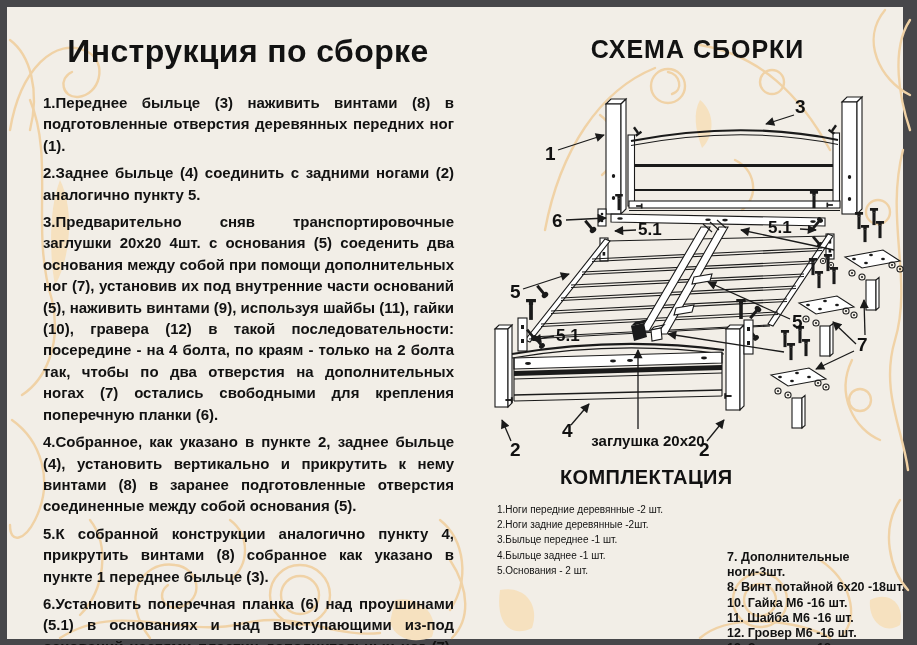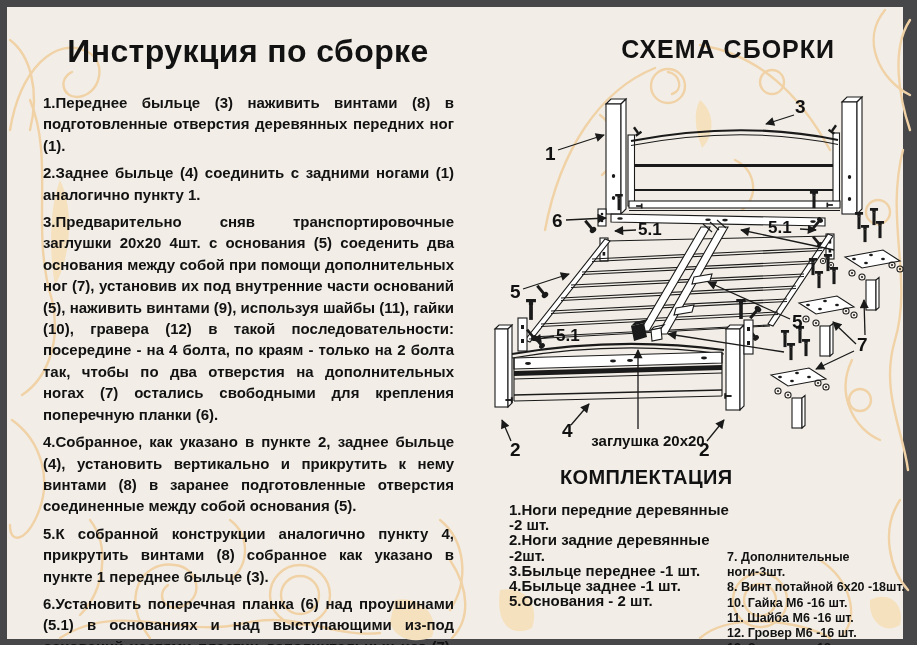--- a/index.html
+++ b/index.html
@@ -15,26 +15,26 @@
   .hole{fill:#1a1a1a;stroke:none;}
   .arrow{stroke:#1a1a1a;stroke-width:1.3;fill:none;}
   .dlab{font-family:"Liberation Sans",sans-serif;font-weight:bold;font-size:19px;fill:#111;}
   .dlab.small{font-size:17px;}
   .dlab.plug{font-size:15px;text-anchor:middle;}
   .title-left{position:absolute;left:37px;top:33px;width:422px;text-align:center;
               font-size:32px;font-weight:bold;letter-spacing:.4px;}
   .instr{position:absolute;left:37px;top:86px;width:423px;font-size:15px;font-weight:bold;
          line-height:21.4px;}
   .instr p{margin:6px;text-align:justify;}
-  .title-schema{position:absolute;left:560px;top:35px;width:275px;text-align:right;
+  .title-schema{position:absolute;left:560px;top:35px;width:275px;text-align:center;
                 font-size:25px;font-weight:bold;letter-spacing:1px;}
   .title-parts{position:absolute;left:560px;top:466px;width:275px;text-align:left;
                font-size:20px;font-weight:bold;letter-spacing:.4px;}
-  .parts-a{position:absolute;left:509px;top:502px;width:228px;font-size:15px;
-           font-weight:bold;line-height:15.2px;}
+  .parts-a{position:absolute;left:497px;top:502px;width:228px;font-size:10px;
+           font-weight:normal;line-height:15.2px;}
   .parts-b{position:absolute;left:727px;top:503px;width:182px;font-size:12.5px;
            font-weight:bold;line-height:15.2px;margin-top:47px;}
 </style>
 </head>
 <body>
 
 <div id="screen">
   <div class="page-bg"></div>
 
   <svg class="layer" viewBox="0 0 917 645">
@@ -282,21 +282,21 @@
       <text class="dlab" x="510" y="456">2</text>
       <text class="dlab" x="699" y="456">2</text>
       <text class="dlab" x="562" y="437">4</text>
       <text class="dlab plug" x="648" y="446">заглушка 20x20</text>
     </g>
   </svg>
 
   <div class="title-left">Инструкция по сборке</div>
   <div class="instr">
     <p>1.Переднее быльце (3) наживить винтами (8) в подготовленные отверстия деревянных передних ног (1).</p>
-    <p>2.Заднее быльце (4) соединить с задними ногами (1) аналогично пункту 1.</p>
+    <p>2.Заднее быльце (4) соединить с задними ногами (2) аналогично пункту 5.</p>
     <p>3.Предварительно сняв транспортировочные заглушки 20х20 4шт. с основания (5) соеденить два основания между собой при помощи дополнительных ног (7), установив их под внутренние части оснований (5), наживить винтами (9), используя шайбы (11), гайки (10), гравера (12) в такой последовательности: посередине - на 4 болта, по краям - только на 2 болта так, чтобы по два отверстия на дополнительных ногах (7) остались свободными для крепления поперечную планки (6).</p>
     <p>4.Собранное, как указано в пункте 2, заднее быльце (4), установить вертикально и прикрутить к нему винтами (8) в заранее подготовленные отверстия соединенные между собой основания (5).</p>
     <p>5.К собранной конструкции аналогично пункту 4, прикрутить винтами (8) собранное как указано в пункте 1 переднее быльце (3).</p>
     <p>6.Установить поперечная планка (6) над проушинами (5.1) в основаниях и над выступающими из-под оснований частями пластин дополнительных ног (7). Наживить болтами (9), используя шайбы (11), гайки (10), гровера (12). Аналогично для переднего и заднего быльцев.</p>
 
   </div>
 
   <div class="title-schema">СХЕМА СБОРКИ</div>
   <div class="title-parts">КОМПЛЕКТАЦИЯ</div>
   <div class="parts-a">

